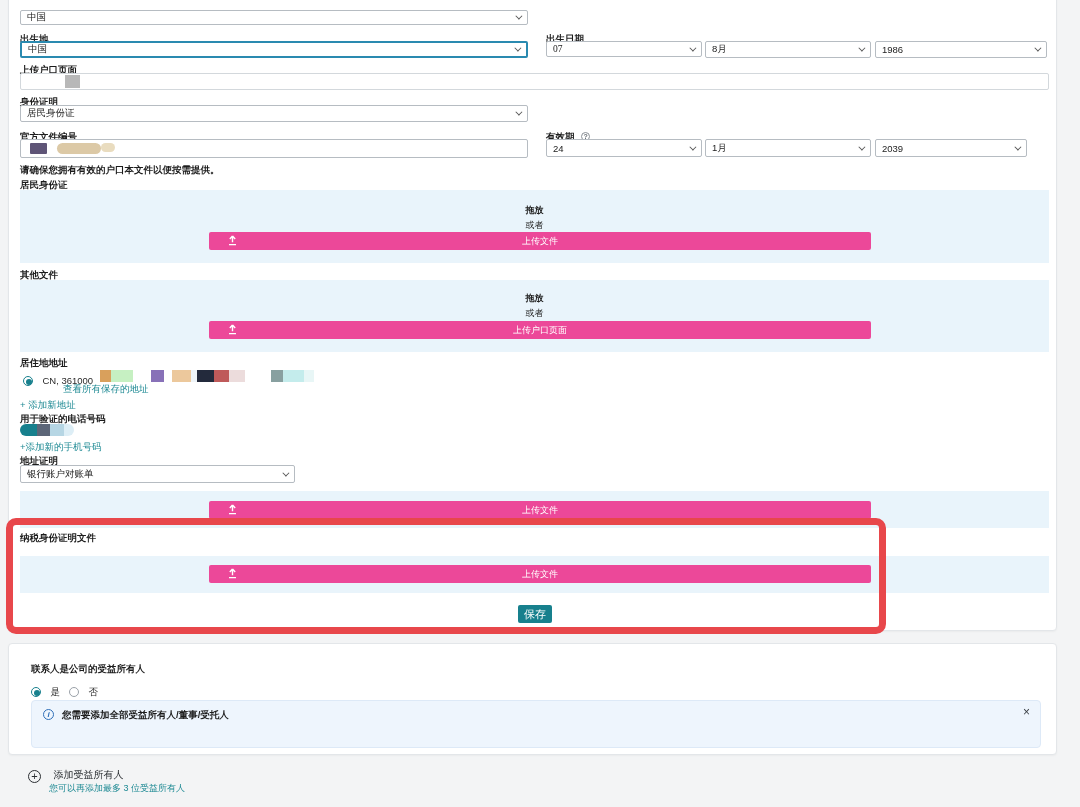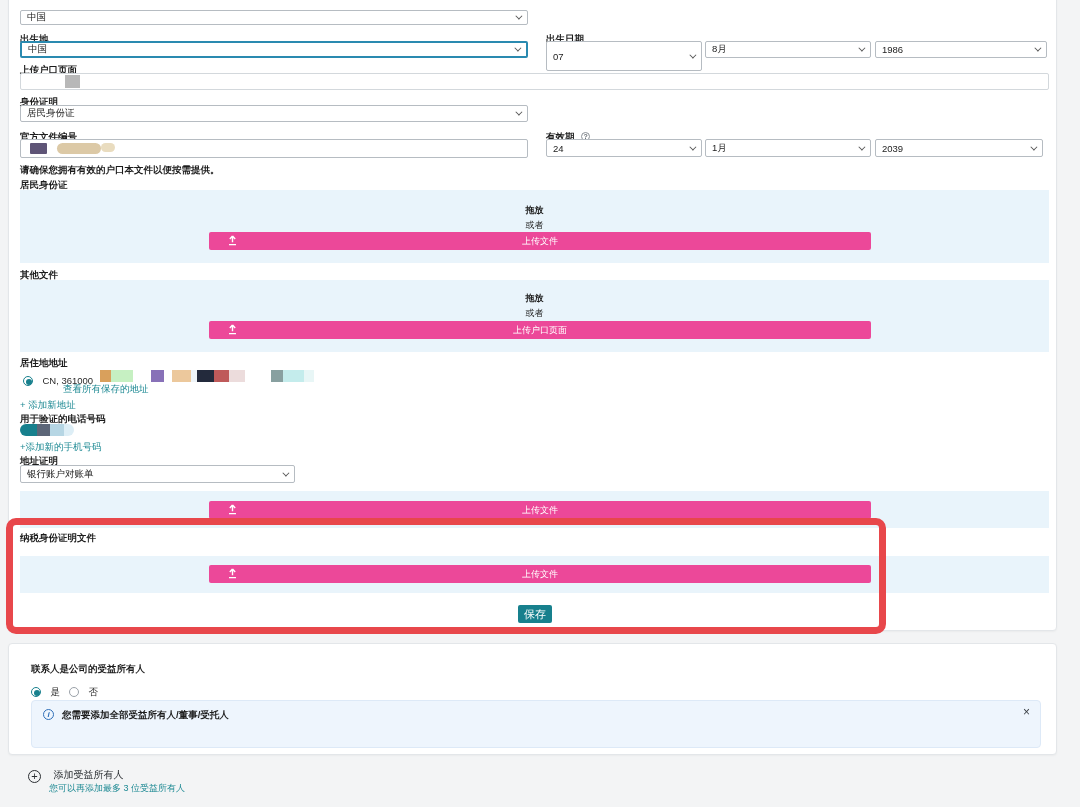--- a/index.html
+++ b/index.html
@@ -114,21 +114,21 @@
     <span class="chev"></span>
   </div>
 
   <div class="abs lbl" style="left:11px; top:44px;">出生地</div>
   <div class="sel focused" style="left:11px; top:52px; width:508px; height:17px;">
     <span>中国</span>
     <span class="chev"></span>
   </div>
 
   <div class="abs lbl" style="left:537px; top:44px;">出生日期</div>
-  <div class="sel" style="left:537px; top:52px; width:156px; height:30px;">
+  <div class="sel" style="left:537px; top:52px; width:156px; height:16px;font-family:Liberation Serif, serif;">
     <span>07</span>
     <span class="chev"></span>
   </div>
   <div class="sel" style="left:696px; top:52px; width:166px; height:17px;">
     <span>8月</span>
     <span class="chev"></span>
   </div>
   <div class="sel" style="left:866px; top:52px; width:172px; height:17px;">
     <span>1986</span>
     <span class="chev"></span>
@@ -155,21 +155,21 @@
     <span class="qcircle" style="margin-left:4px;">?</span>
   </div>
   <div class="sel" style="left:537px; top:150px; width:156px; height:18px;">
     <span>24</span>
     <span class="chev"></span>
   </div>
   <div class="sel" style="left:696px; top:150px; width:166px; height:18px;">
     <span>1月</span>
     <span class="chev"></span>
   </div>
-  <div class="sel" style="left:866px; top:150px; width:168px; height:18px;">
+  <div class="sel" style="left:866px; top:150px; width:152px; height:18px;">
     <span>2039</span>
     <span class="chev"></span>
   </div>
 
   <div class="abs lbl" style="left:11px; top:175px; font-weight:600;">请确保您拥有有效的户口本文件以便按需提供。</div>
 
   <div class="abs lbl" style="left:11px; top:190px;">居民身份证</div>
   <div class="upl-zone" style="left:11px; top:201px; width:1029px; height:73px;">
     <div class="upl-center" style="top:14px; font-weight:700;">拖放</div>
     <div class="upl-center" style="top:29px;">或者</div>

